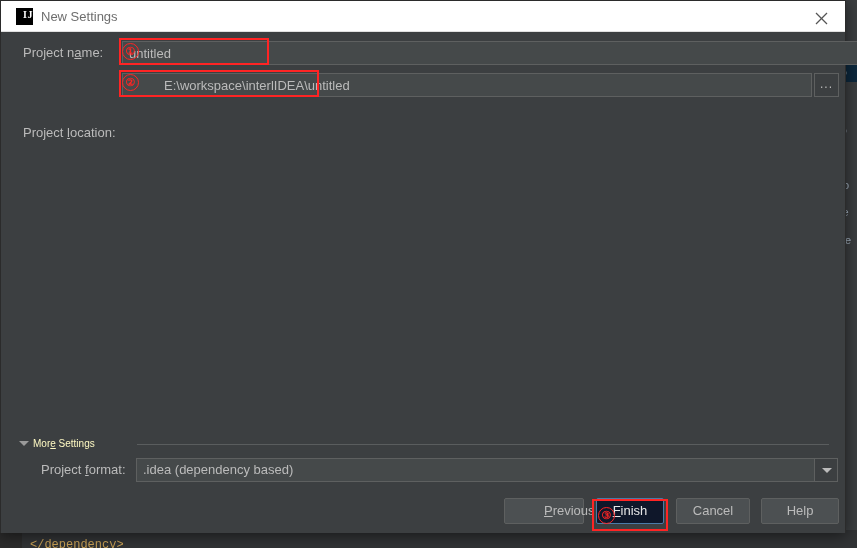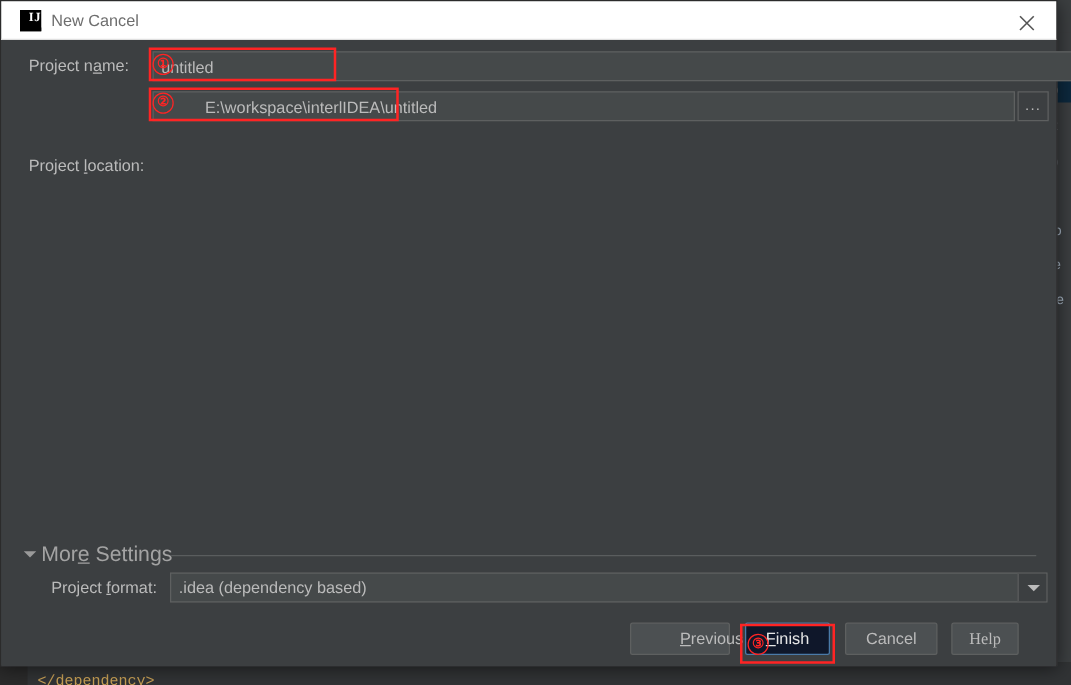--- a/index.html
+++ b/index.html
@@ -204,22 +204,22 @@
     left: 0; top: 5px;
     width: 0; height: 0;
     border-left: 5px solid transparent;
     border-right: 5px solid transparent;
     border-top: 5px solid #9a9a9a;
     cursor: pointer;
   }
   #more-settings .ms-label {
     position: absolute;
     left: 14px; top: 0;
-    font-size: 17px;
-    color: #a3a3a3;
+    font-size: 10px;
+    color: #fef9c3;
     line-height: 16px;
     white-space: nowrap;
   }
   #more-settings .ms-rule {
     position: absolute;
     left: 118px; top: 8px;
     right: 0;
     height: 1px;
     background: #5a5d5e;
   }
@@ -332,21 +332,21 @@
 
   <div class="bg-bottom-strip"></div>
   <div class="bg-bottom-strip-inner"></div>
   <div class="bg-bottom-text">&lt;/dependency&gt;</div>
 </div>
 
 <div id="dialog">
 
   <div id="titlebar">
     <div class="app-icon">IJ</div>
-    <div class="title-text">New Cancel</div>
+    <div class="title-text">New Settings</div>
     <div class="close-btn">
       <svg width="15" height="15" viewBox="0 0 15 15">
         <line x1="2" y1="2" x2="13" y2="13" stroke="#555" stroke-width="1.3"></line>
         <line x1="13" y1="2" x2="2" y2="13" stroke="#555" stroke-width="1.3"></line>
       </svg>
     </div>
   </div>
 
   <div id="dlg-body">
 
@@ -367,21 +367,21 @@
     <div class="combo" style="left:135px; top:426px; width:702px;">
       <div class="combo-value">.idea (dependency based)</div>
       <div class="combo-arrow-box">
         <div class="combo-arrow"></div>
       </div>
     </div>
 
     <div class="dlg-btn" style="left:503px; top:466px; width:80px;padding-left:39px;"><span class="mn">P</span><span>revious</span></div>
     <div class="dlg-btn default" style="left:595px; top:466px; width:68px;"><span class="mn">F</span><span>inish</span></div>
     <div class="dlg-btn" style="left:675px; top:466px; width:74px;">Cancel</div>
-    <div class="dlg-btn" style="left:760px; top:466px; width:54px;font-family:Liberation Serif, serif;">Help</div>
+    <div class="dlg-btn" style="left:760px; top:466px; width:78px;">Help</div>
 
   </div>
 </div>
 
 <div class="annot-box" style="left:119px; top:38px; width:150px; height:27px;"></div>
 <div class="annot-num" style="left:122px; top:43px;">①</div>
 
 <div class="annot-box" style="left:119px; top:70px; width:200px; height:27px;"></div>
 <div class="annot-num" style="left:122px; top:74px;">②</div>
 

